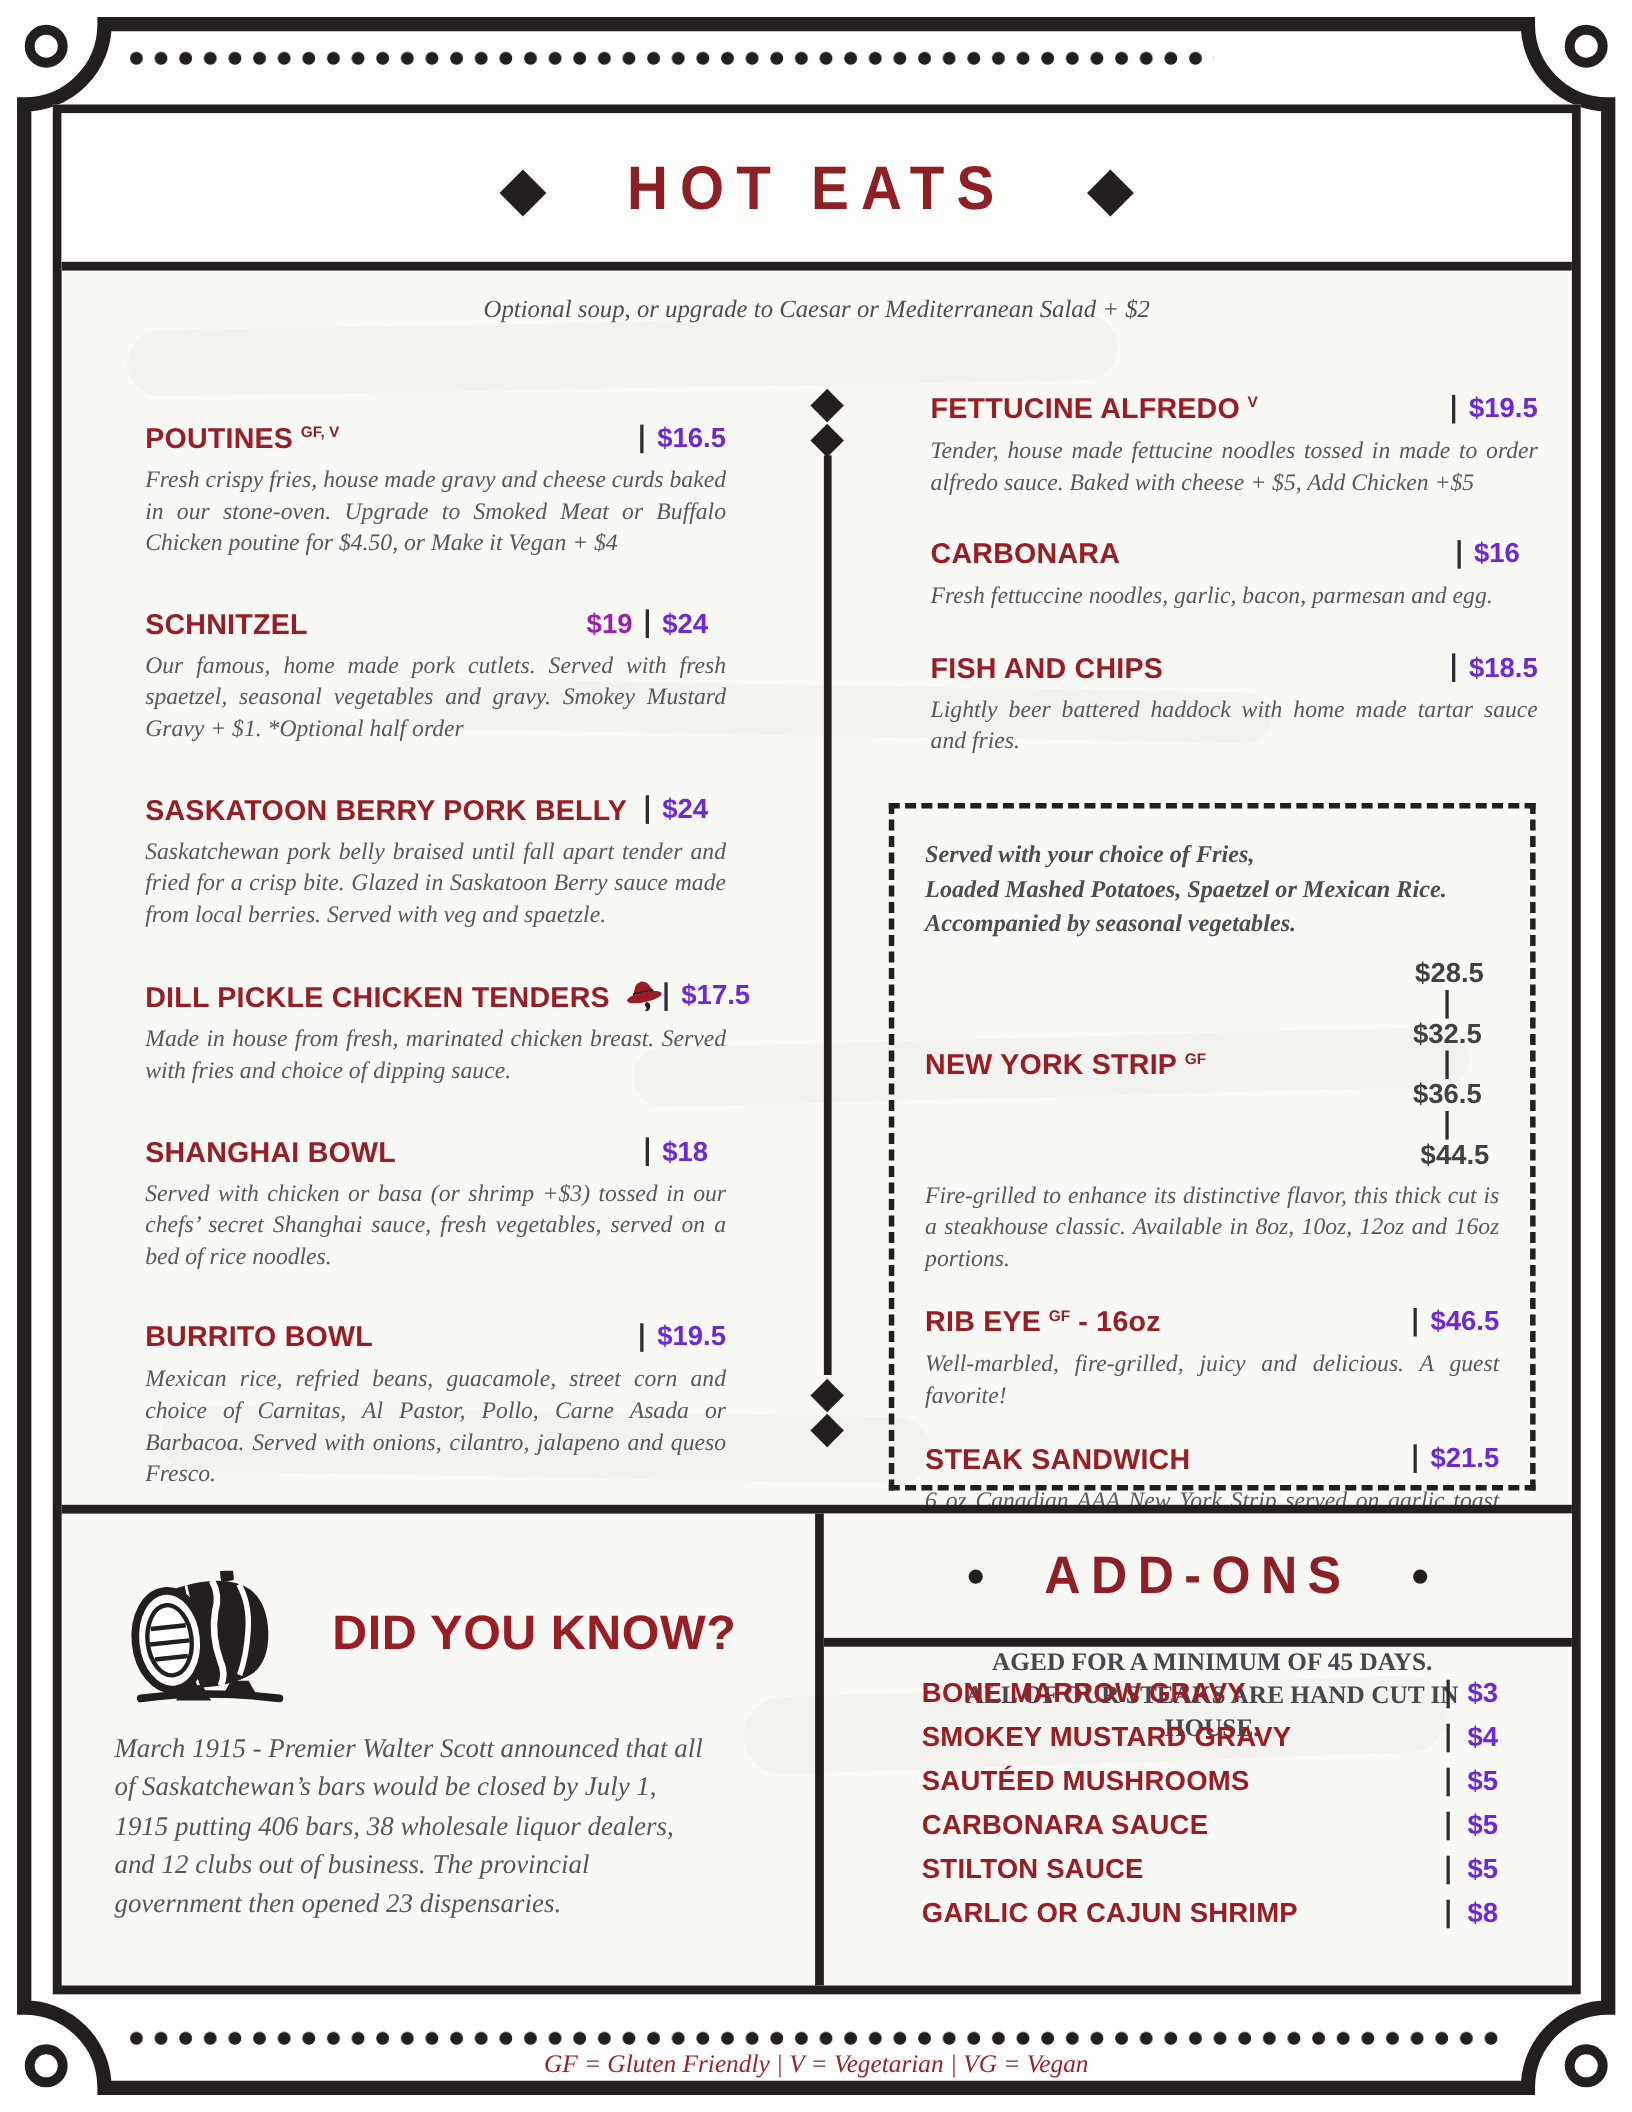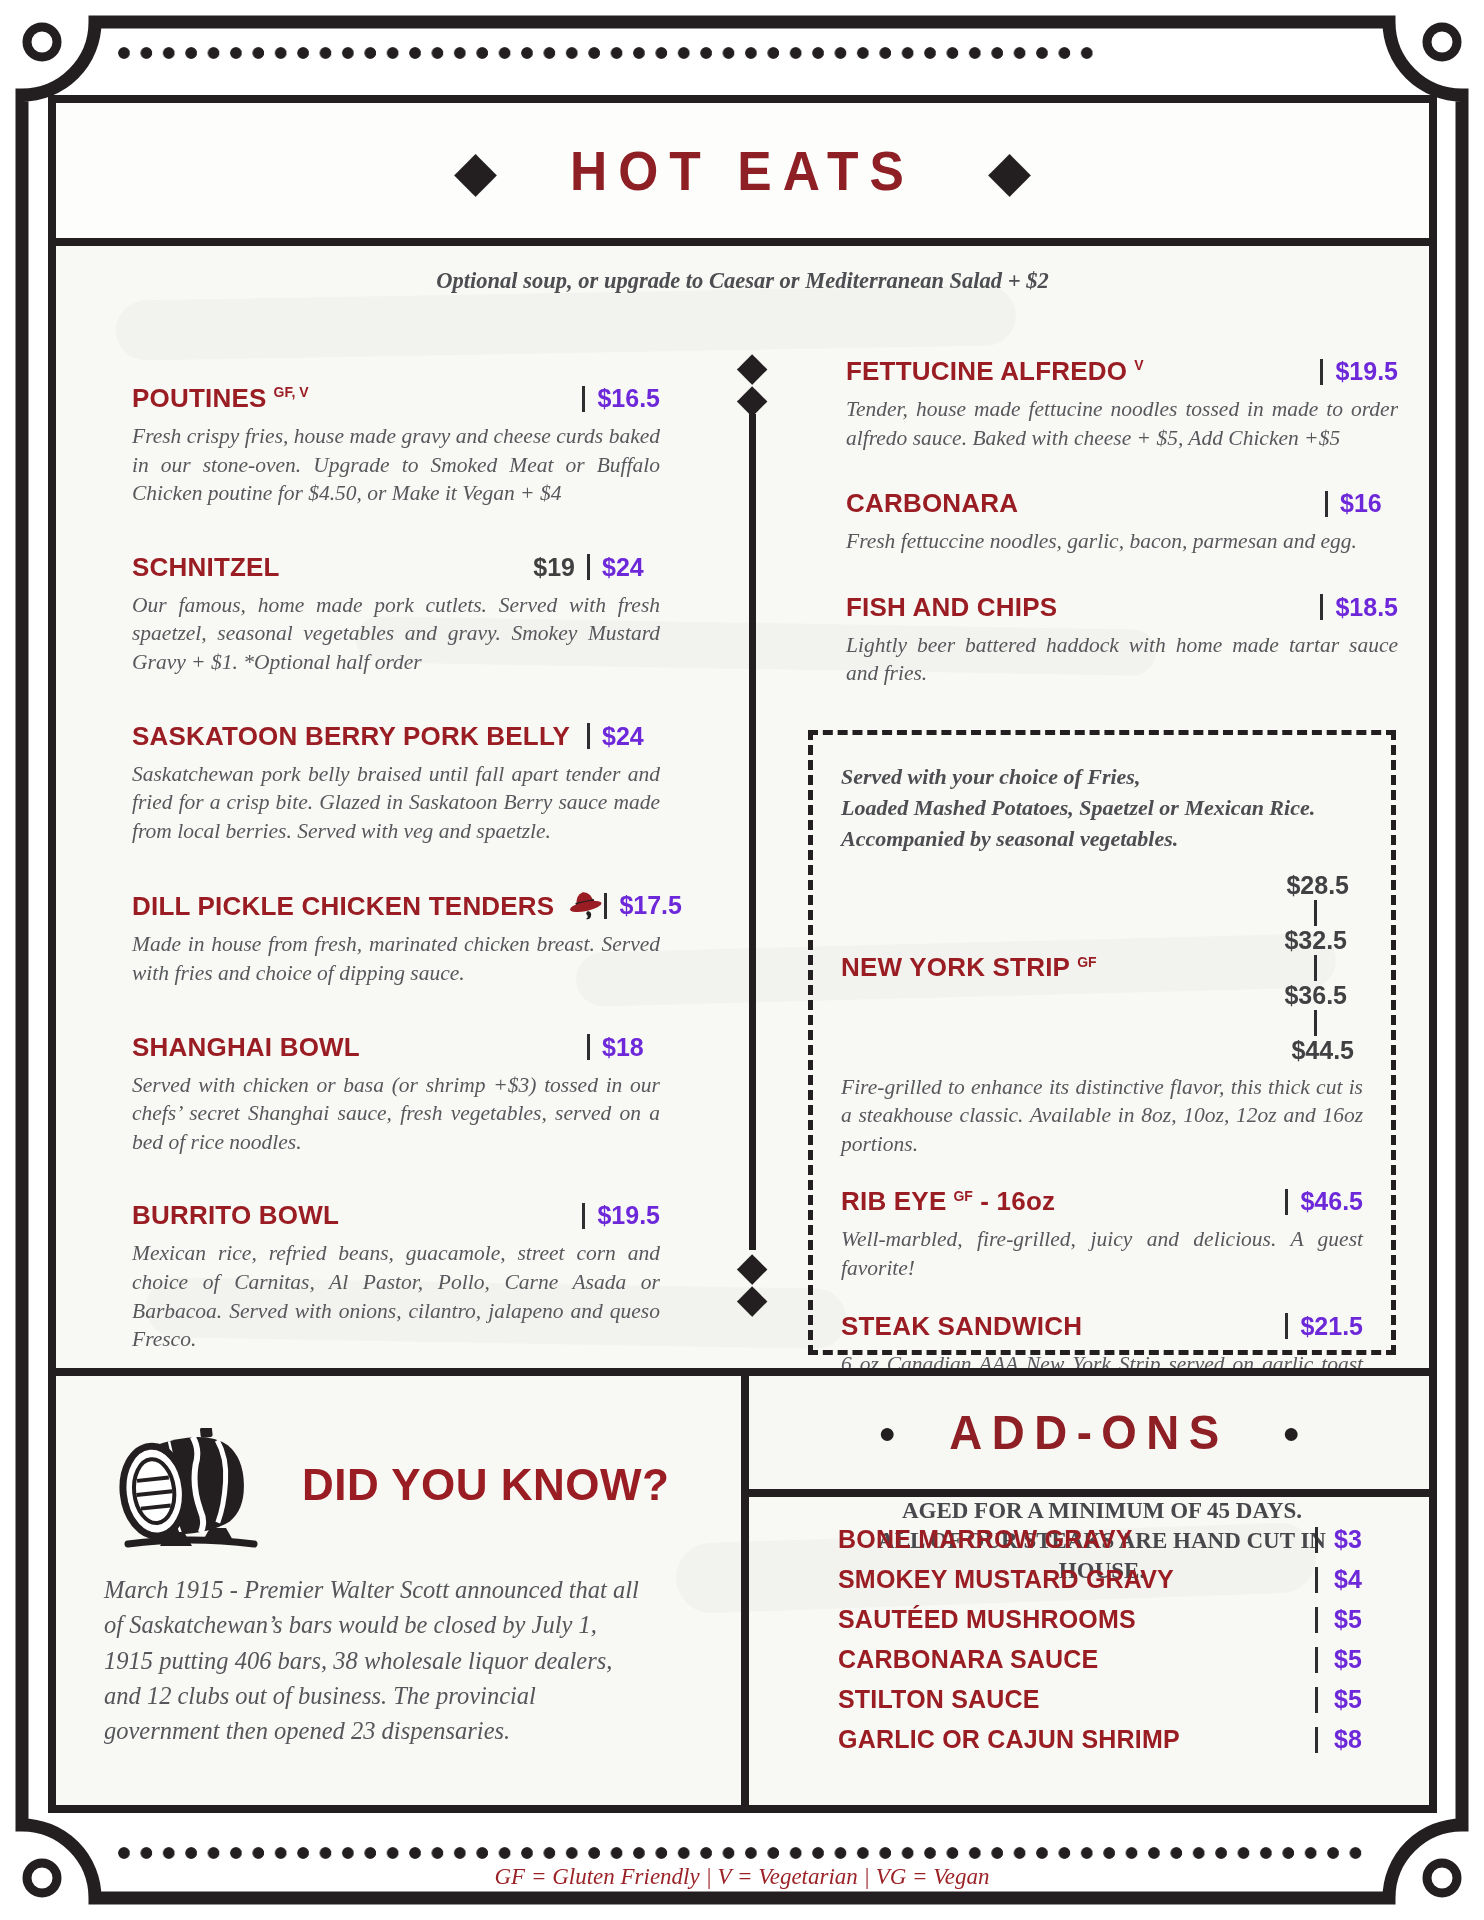--- a/index.html
+++ b/index.html
@@ -16,33 +16,33 @@
   .inner{position:absolute;left:48px;top:95px;width:1389px;height:1718px;
          border:8px solid #231f20;box-sizing:border-box;background:#f8f8f5;}
   .brush{position:absolute;background:#ededea;opacity:.55;border-radius:60px;pointer-events:none;}
   
   .title-band{position:absolute;left:0;right:0;top:0;height:135px;border-bottom:8px solid #231f20;
               display:flex;align-items:center;justify-content:center;gap:58px;background:#fdfdfc;}
   .deco-diamond{font-size:56px;color:#231f20;line-height:1;}
   .deco-title{font-size:56px;font-weight:bold;color:#8e1f24;letter-spacing:12px;
               transform:scaleX(.92);display:inline-block;white-space:nowrap;}
   .subtitle{position:absolute;left:0;right:0;top:165px;text-align:center;
-            font-family:"Liberation Serif",serif;font-style:italic;font-weight:bold;
+            font-family:"Liberation Serif",serif;font-style:italic;font-weight:normal;
             font-size:22.5px;color:#4d4e51;}
   
   .col-left{position:absolute;left:76px;top:280px;width:528px;}
   .col-right{position:absolute;left:752px;top:253px;width:600px;}
   .mi{margin-bottom:44px;}
   .mi-head{display:flex;align-items:center;}
   .mi-name{font-size:26px;font-weight:bold;color:#9a1d23;letter-spacing:.2px;white-space:nowrap;}
   .mi-name sup{font-size:14px;margin-left:7px;letter-spacing:0;}
   .price-cell{margin-left:auto;display:flex;align-items:center;}
   .pbar{width:3px;height:26px;background:#2e2e30;flex:none;}
   .pv{font-size:25px;font-weight:bold;color:#6d28d9;margin-left:12px;min-width:58px;white-space:nowrap;}
-  .pv-pre{font-size:25px;font-weight:bold;color:#404040;width:62px;text-align:right;margin-right:12px;white-space:nowrap;}
+  .pv-pre{font-size:25px;font-weight:bold;color:#a21caf;width:62px;text-align:right;margin-right:12px;white-space:nowrap;}
   .mi-desc{margin:8px 0 0 0;font-family:"Liberation Serif",serif;font-style:italic;
            font-size:21.5px;color:#57585c;line-height:1.33;text-align:justify;}
   .pasta{padding:0 10px 0 38px;}
   .pasta .mi{margin-bottom:36px;}
   .pasta .mi-desc{max-width:562px;}
   
   .divider{position:absolute;left:681px;top:247px;width:30px;display:flex;flex-direction:column;align-items:center;}
   .divider .dv-d{font-size:40px;line-height:.8;color:#231f20;}
   .divider .dv-line{width:7px;height:836px;background:#231f20;}
   

